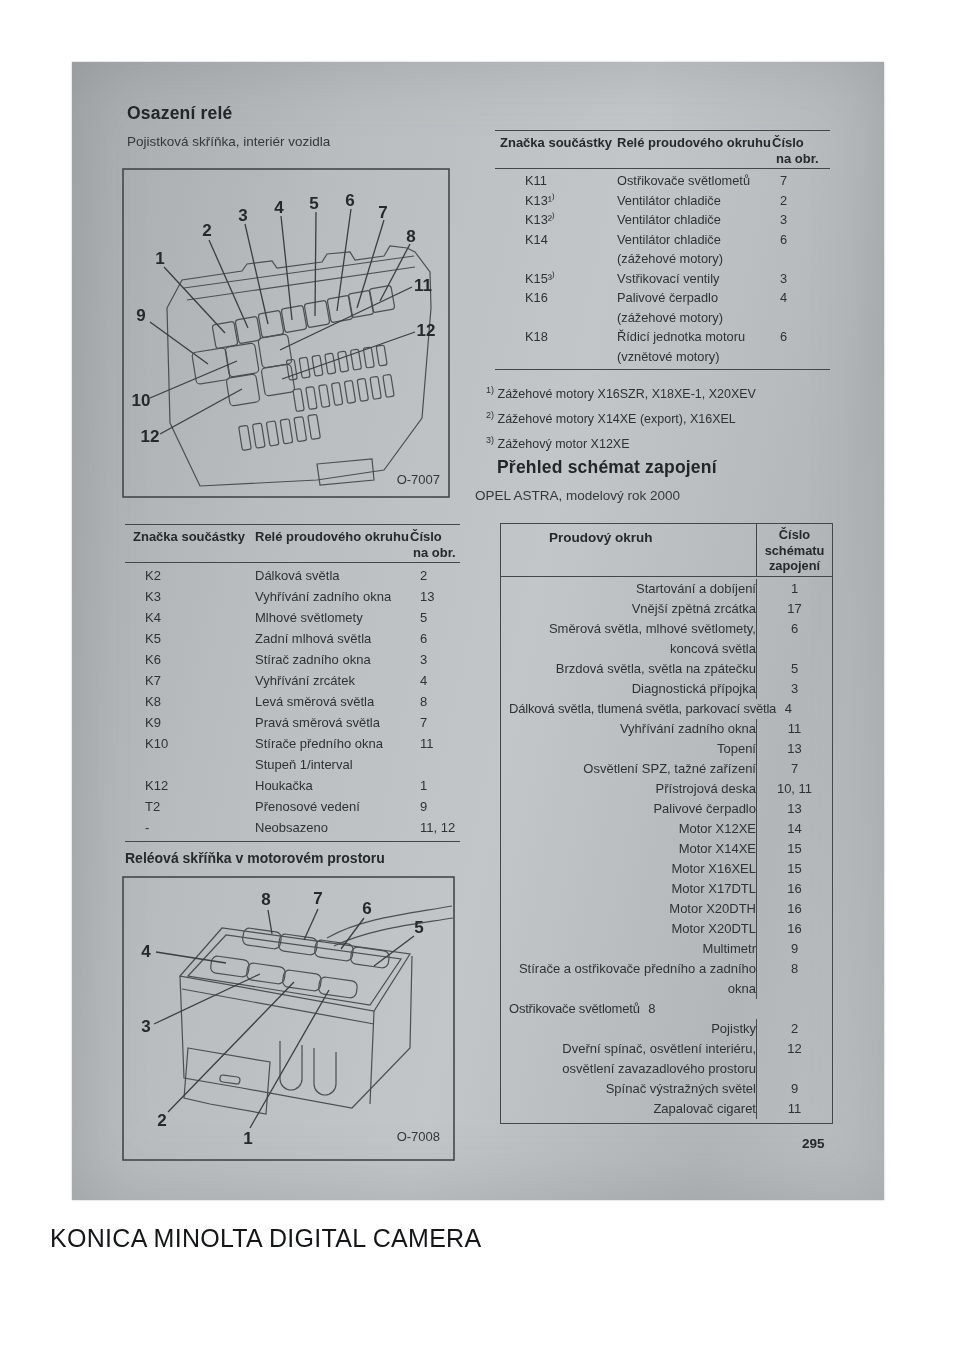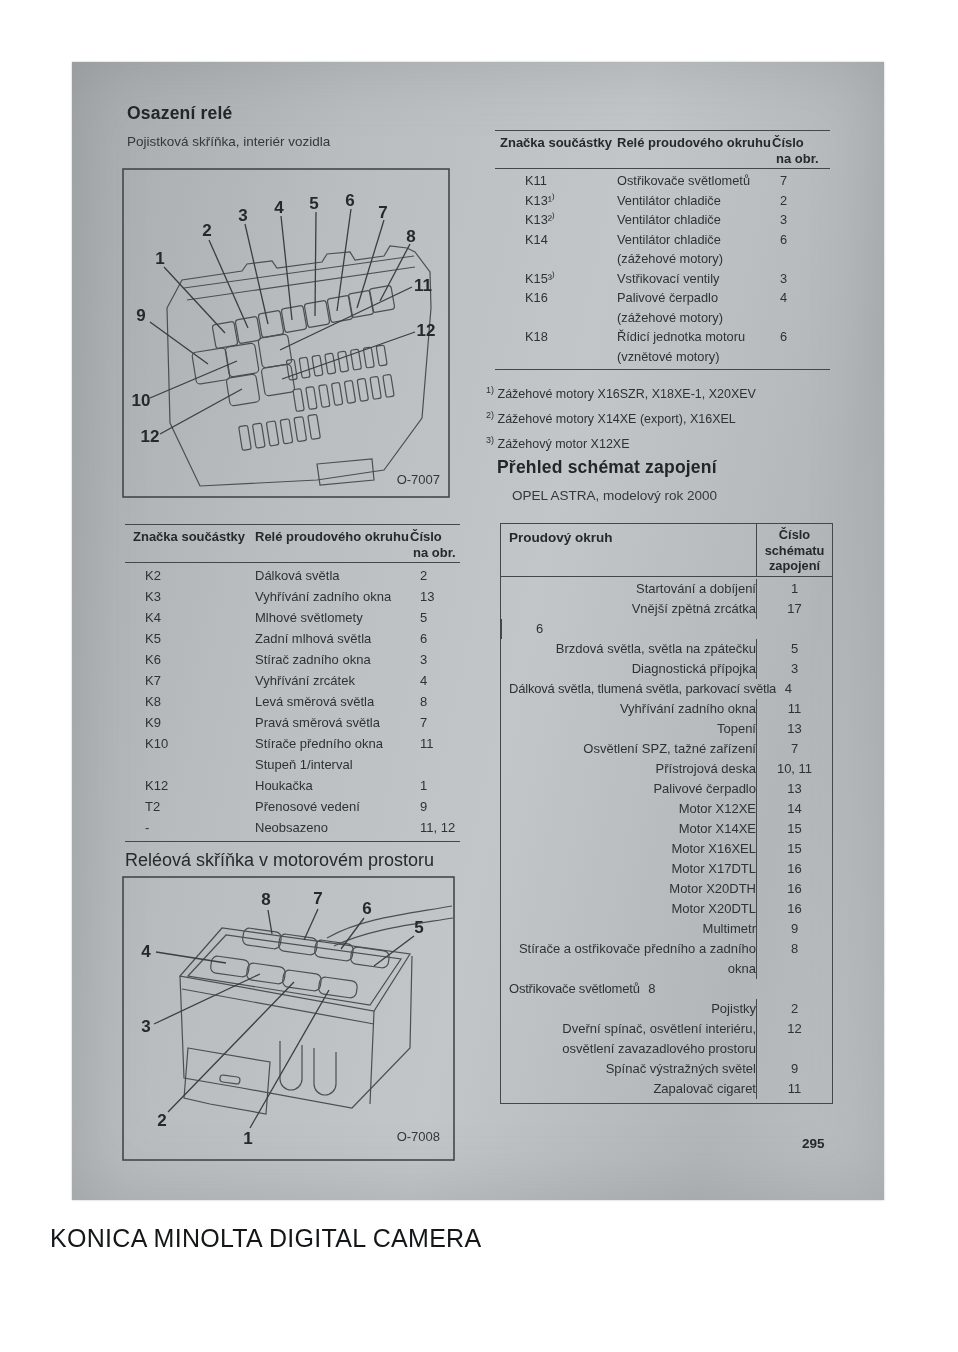--- a/index.html
+++ b/index.html
@@ -10,27 +10,27 @@
   .scan {
     position:absolute; left:72px; top:62px; width:812px; height:1138px;
     background: linear-gradient(102deg, #a7abad 0%, #b9bdbf 28%, #c2c6c8 55%, #b2b6b8 82%, #bcc0c2 100%);
     box-shadow: inset 0 0 70px rgba(100,104,108,.28), 0 0 2px rgba(0,0,0,.25);
     overflow:hidden;
   }
   .scan * { position:absolute; }
 
   .h-title { font-size:17.5px; font-weight:bold; color:#222629; letter-spacing:.2px; }
   .h-sub   { font-size:13.5px; color:#34383c; }
-  .h-small { font-size:18px; font-weight:normal; color:#262a2d; }
+  .h-small { font-size:14px; font-weight:bold; color:#262a2d; }
 
   .t1    { left:55px;  top:41px;  }
   .t1sub { left:55px;  top:72px;  }
   .t2h   { left:53px;  top:788px; }
   .t3    { left:425px; top:395px; }
-  .t3sub { left:440px; top:426px; }
+  .t3sub { left:403px; top:426px; }
 
   
   .diag1 { left:50px; top:106px; width:328px; height:330px; }
   .diag2 { left:50px; top:814px; width:333px; height:285px; }
   .diag1 svg, .diag2 svg { position:static; display:block; }
   .draw  { stroke:#4b4f53; fill:none; stroke-width:1.2px; }
   .lead  { stroke:#3a3e42; fill:none; stroke-width:1.3px; }
   .callout { font: bold 17px "Liberation Sans", sans-serif; fill:#26292c; }
   .figlab  { font: 13px "Liberation Sans", sans-serif; fill:#33373b; }
 
@@ -67,21 +67,21 @@
 
   
   .footnotes { left:414px; top:318px; font-size:12.5px; }
   .footnotes .fn  { position:static; line-height:21px; white-space:nowrap; }
   .footnotes .fnm { position:static; font-size:9px; vertical-align:super; }
   .footnotes span { position:static; }
 
   
   .ovtab { left:428px; top:461px; width:333px; border:1.6px solid #43474b; font-size:13px; }
   .ovtab .ov-hdr { position:static; display:flex; border-bottom:1.6px solid #43474b; }
-  .ovtab .oh-txt { position:static; flex:1; padding:6px 0 6px 8px; font-weight:bold; font-size:13.5px; color:#26292c; }
+  .ovtab .oh-txt { position:static; flex:1; padding:6px 0 6px 8px; font-weight:bold; font-size:13.5px; color:#26292c;margin-left:40px; }
   .ovtab .oh-num { position:static; width:76px; border-left:1.6px solid #43474b; text-align:center;
                    font-weight:bold; font-size:12.8px; line-height:15.5px; padding:3px 0 2px; color:#26292c; }
   .ovtab .oh-num div { position:static; }
   .ov-body { position:static; display:block; padding:2px 0 4px; }
   .ov-row  { position:static; display:flex; align-items:stretch; }
   .ov-txt  { position:static; flex:1; padding-left:8px; line-height:20px;text-align:right; }
   .ov-txt span { position:static; display:block; }
   .ov-txt span:empty { display:none; }
   .ov-num  { position:static; width:76px; border-left:1.4px solid #43474b; text-align:center; line-height:20px; }
   
@@ -435,20 +435,24 @@
         </div>
 
         <div class="ov-row">
           <div class="ov-txt">
             <span>Vnější zpětná zrcátka</span>
           </div>
           <div class="ov-num">17</div>
         </div>
 
         <div class="ov-row">
+          <div class="ov-txt">
+            <span>Směrová světla, mlhové světlomety,</span>
+            <span>koncová světla</span>
+          </div>
           <div class="ov-num">6</div>
         </div>
 
         <div class="ov-row">
           <div class="ov-txt">
             <span>Brzdová světla, světla na zpátečku</span>
           </div>
           <div class="ov-num">5</div>
         </div>
 

